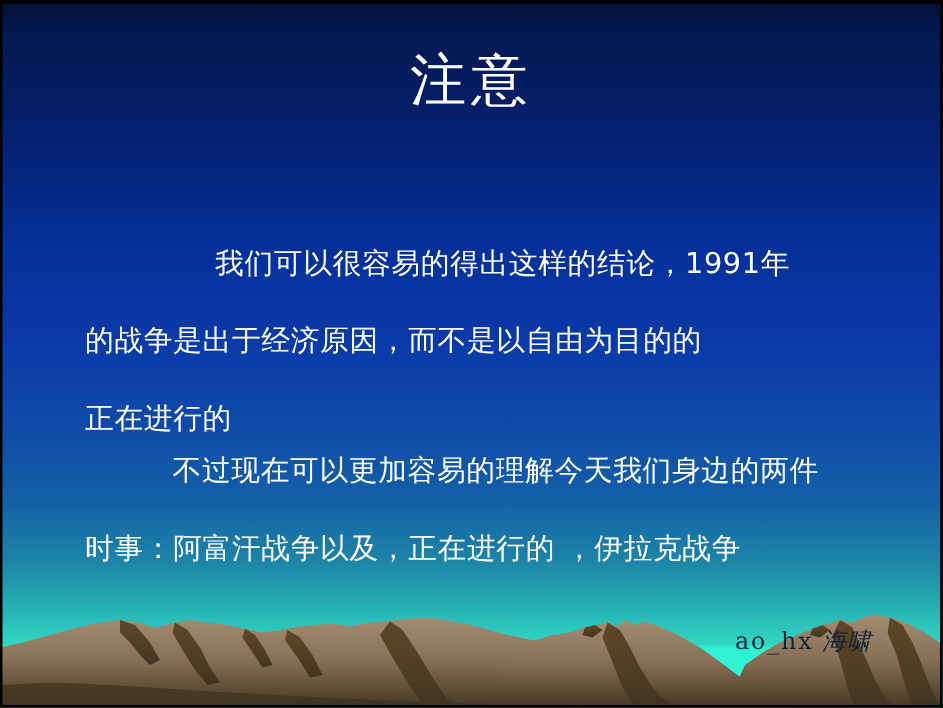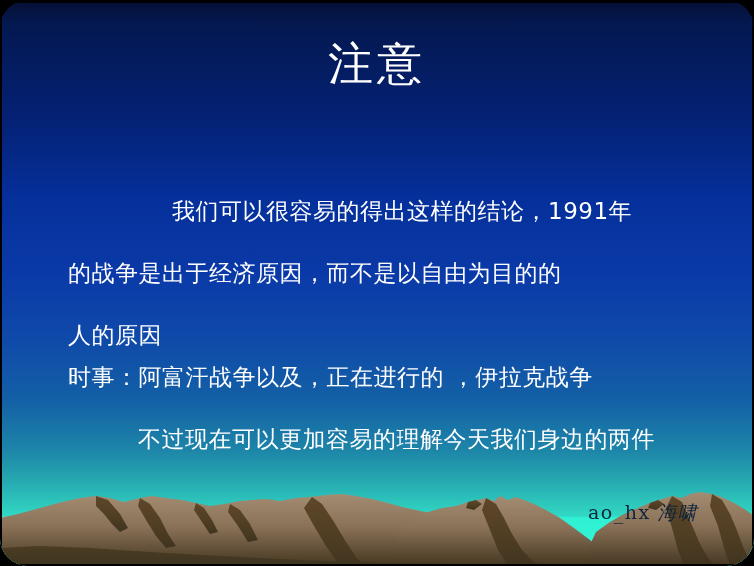--- a/index.html
+++ b/index.html
@@ -7,21 +7,20 @@
     padding: 0;
     background: #000;
   }
   #slide {
     position: relative;
     width: 754px;
     height: 566px;
     overflow: hidden;
     background: #000814;
     font-family: "DejaVu Sans", "Liberation Sans", sans-serif;
-    border-radius: 28px;
   }
 
   
   .sky {
     position: absolute;
     left: 0;
     top: 0;
     width: 754px;
     height: 566px;
     background: linear-gradient(to bottom,
@@ -178,26 +177,26 @@
 
     <path d="M0,78 L40,76 L90,78 L150,82 L220,86 L300,90 L380,93 L460,94
              L540,95 L620,96 L754,96 L754,96 L0,96 Z" fill="url(#mtnFoot)"></path>
   </svg>
 
   <div class="title">注意</div>
 
   <div class="body-block para-1">
     <span class="ln indent-1">我们可以很容易的得出这样的结论，1991年</span>
     <span class="ln">的战争是出于经济原因，而不是以自由为目的的</span>
-    <span class="ln">人的原因</span>
+    <span class="ln">正在进行的</span>
   </div>
 
   <div class="body-block para-2">
+    <span class="ln indent-2">不过现在可以更加容易的理解今天我们身边的两件</span>
     <span class="ln">时事：阿富汗战争以及，正在进行的 ，伊拉克战争</span>
-    <span class="ln indent-2">不过现在可以更加容易的理解今天我们身边的两件</span>
   </div>
 
   <div class="signature">
     <span class="latin">ao_hx</span>
     <span>海啸</span>
   </div>
 
   <div class="frame-top"></div>
   <div class="frame-bottom"></div>
   <div class="frame-left"></div>

